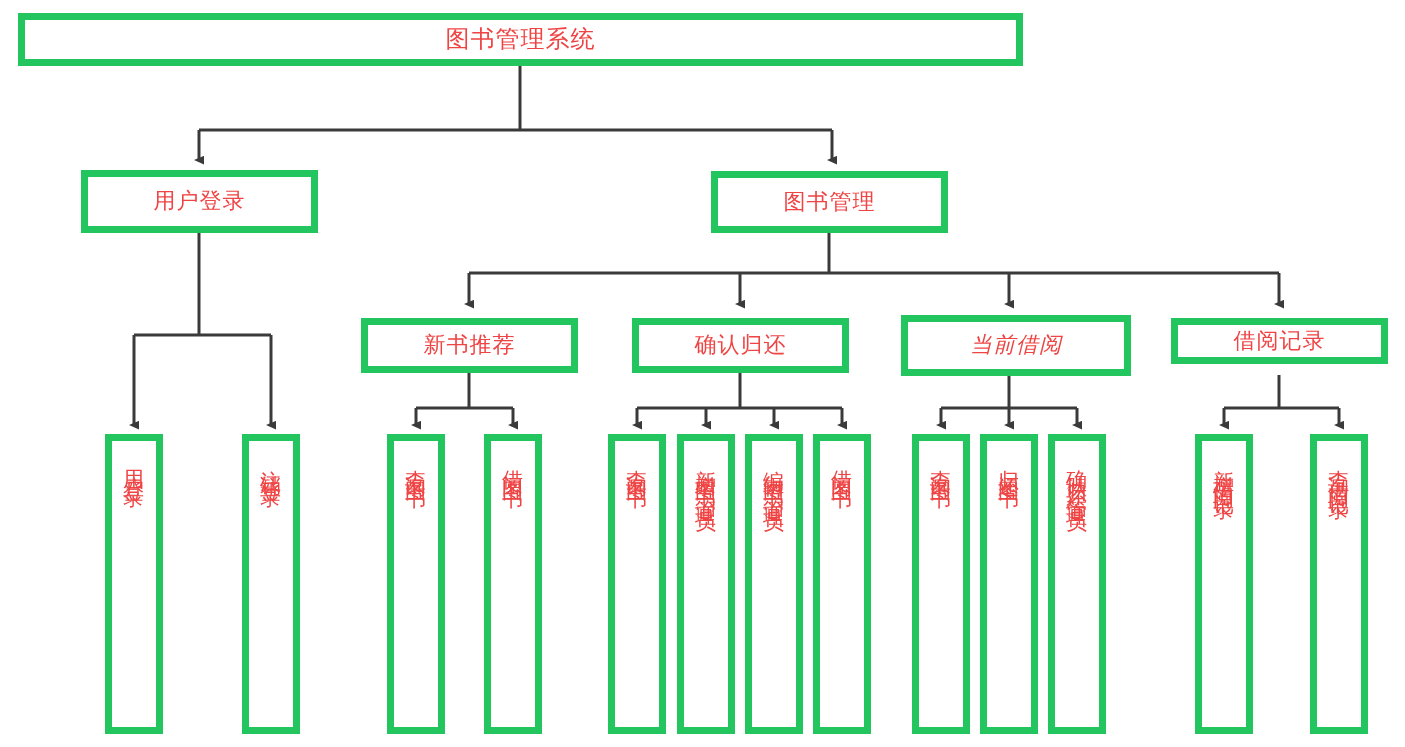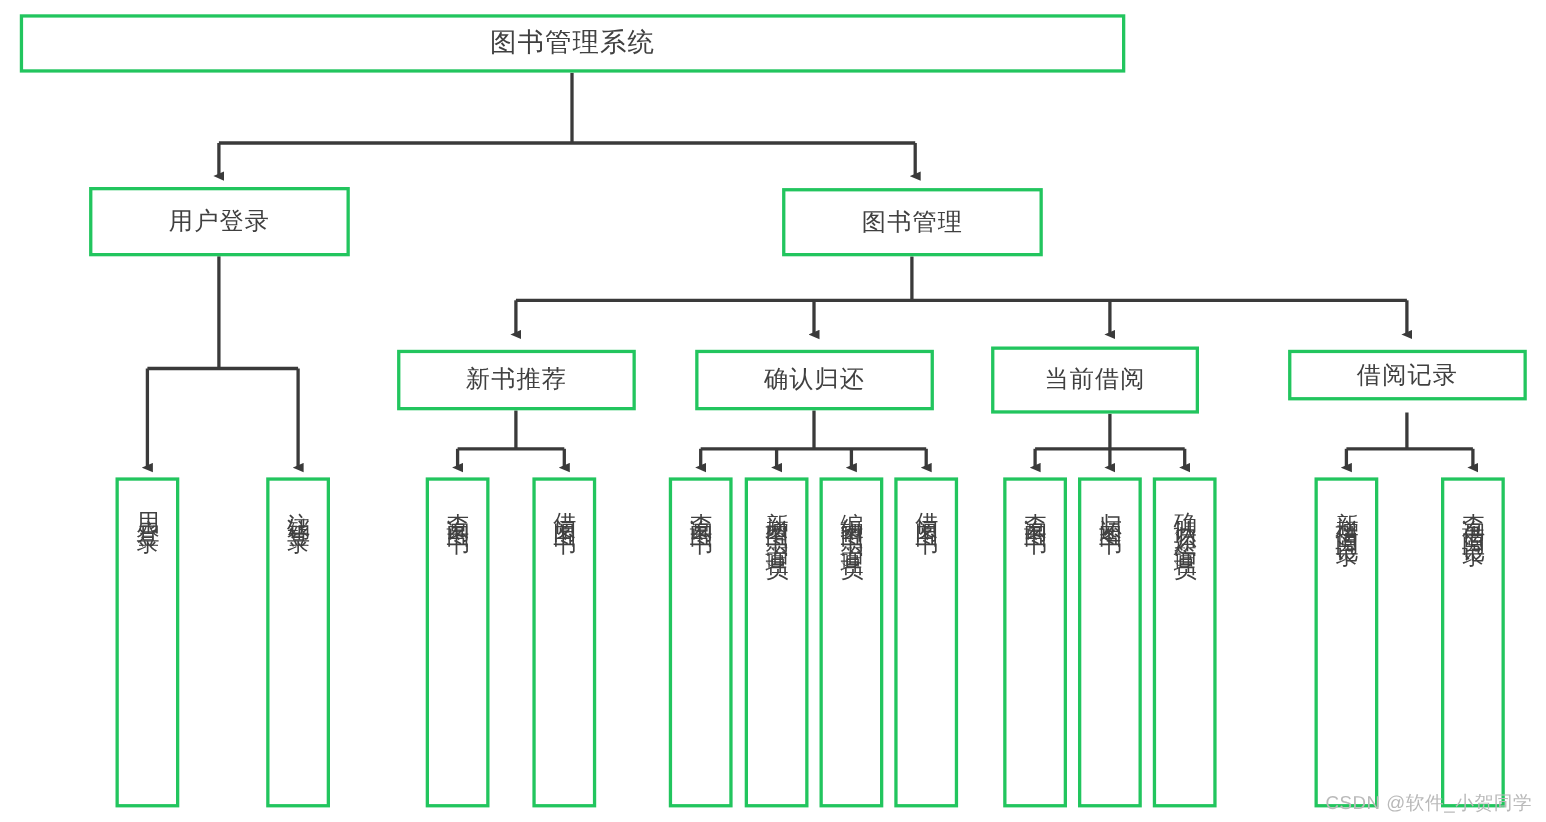--- a/index.html
+++ b/index.html
@@ -23,25 +23,25 @@
     left: 0;
     top: 0;
     width: 1405px;
     height: 747px;
     pointer-events: none;
   }
   .node {
     position: absolute;
     box-sizing: border-box;
     background: #ffffff;
-    border: 3px solid #22c55e;
+    border: 7px solid #22c55e;
     display: flex;
     align-items: center;
     justify-content: center;
-    color: #404040;
+    color: #ef4444;
     z-index: 2;
   }
   .node.horiz {
     font-size: 22px;
     letter-spacing: 1px;
     line-height: 1.2;
     white-space: nowrap;
   }
   .node.vert {
     font-size: 21px;
@@ -135,21 +135,21 @@
   <div class="node horiz" style="left:711px; top:171px; width:237px; height:62px;">
     <span>图书管理</span>
   </div>
 
   <div class="node horiz" style="left:361px; top:318px; width:217px; height:55px;">
     <span>新书推荐</span>
   </div>
   <div class="node horiz" style="left:632px; top:318px; width:217px; height:55px;">
     <span>确认归还</span>
   </div>
-  <div class="node horiz" style="left:901px; top:315px; width:189px; height:61px;">
+  <div class="node horiz" style="left:901px; top:315px; width:230px; height:61px;font-style:italic;">
     <span>当前借阅</span>
   </div>
   <div class="node horiz" style="left:1171px; top:318px; width:217px; height:46px;">
     <span>借阅记录</span>
   </div>
 
   <div class="node vert" style="left:105px; top:434px; width:58px; height:300px;">
     <span class="vtext">用户登录</span>
   </div>
   <div class="node vert" style="left:242px; top:434px; width:58px; height:300px;">
@@ -186,15 +186,14 @@
     <span class="vtext">确认归还（管理员）</span>
   </div>
 
   <div class="node vert" style="left:1195px; top:434px; width:58px; height:300px;">
     <span class="vtext">新增借阅记录</span>
   </div>
   <div class="node vert" style="left:1310px; top:434px; width:58px; height:300px;">
     <span class="vtext">查询借阅记录</span>
   </div>
 
-  <div class="watermark">CSDN @软件_小贺同学</div>
 
 </div>
 
 </body></html>

